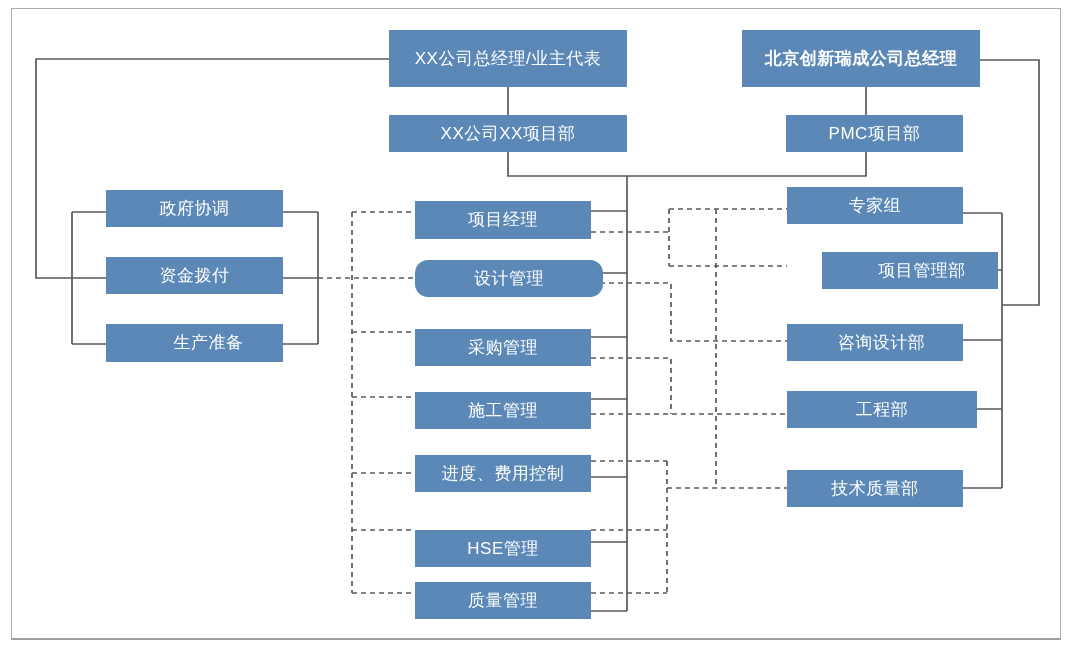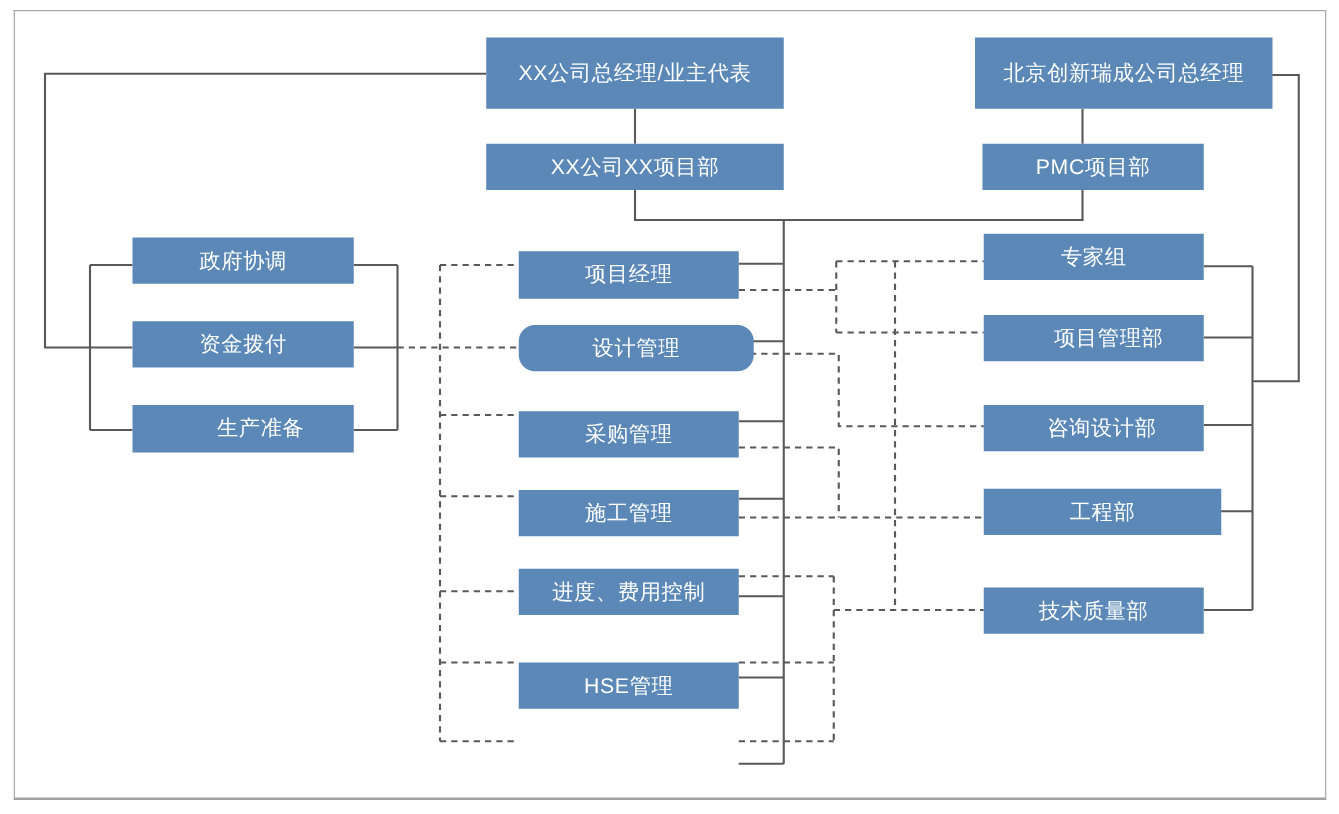--- a/index.html
+++ b/index.html
@@ -119,21 +119,21 @@
         <polyline points="667,488 787,488" class="dashed"></polyline>
         <polyline points="591,530 667,530" class="dashed"></polyline>
         <polyline points="591,593 667,593" class="dashed"></polyline>
       </g>
   </svg>
   <div class="node-layer">
       <div class="node" style="left: 389px; top: 30px; width: 238px; height: 57px;">
         <span>XX公司</span>
         <span>总经理/业主代表</span>
       </div>
-      <div class="node" style="left: 780px; top: 30px; width: 238px; height: 57px;">
+      <div class="node" style="left: 742px; top: 30px; width: 238px; height: 57px; font-weight: bold;">
         <span>北京创新瑞成公司</span>
         <span>总经理</span>
       </div>
       <div class="node" style="left: 389px; top: 115px; width: 238px; height: 37px;">
         <span>XX公司XX项目部</span>
       </div>
       <div class="node" style="left: 786px; top: 115px; width: 177px; height: 37px;">
         <span>PMC项目部</span>
       </div>
       <div class="node" style="left: 106px; top: 190px; width: 177px; height: 37px;">
@@ -156,24 +156,27 @@
       </div>
       <div class="node" style="left: 415px; top: 392px; width: 176px; height: 37px;">
         <span>施工管理</span>
       </div>
       <div class="node" style="left: 415px; top: 455px; width: 176px; height: 37px;">
         <span>进度、费用控制</span>
       </div>
       <div class="node" style="left: 415px; top: 518px; width: 176px; height: 37px; margin-top: 12px;">
         <span>HSE管理</span>
       </div>
+      <div class="node" style="left: 415px; top: 582px; width: 176px; height: 37px;">
+        <span>质量管理</span>
+      </div>
       <div class="node" style="left: 787px; top: 187px; width: 176px; height: 37px;">
         <span>专家组</span>
       </div>
-      <div class="node" style="left: 787px; top: 252px; width: 176px; height: 37px; padding-left: 24px;">
+      <div class="node" style="left: 822px; top: 252px; width: 176px; height: 37px; padding-left: 24px;">
         <span>项目管理部</span>
       </div>
       <div class="node" style="left: 787px; top: 324px; width: 176px; height: 37px; padding-left: 13px;">
         <span>咨询设计部</span>
       </div>
       <div class="node" style="left: 787px; top: 391px; width: 190px; height: 37px;">
         <span>工程部</span>
       </div>
       <div class="node" style="left: 787px; top: 470px; width: 176px; height: 37px;">
         <span>技术质量部</span>

